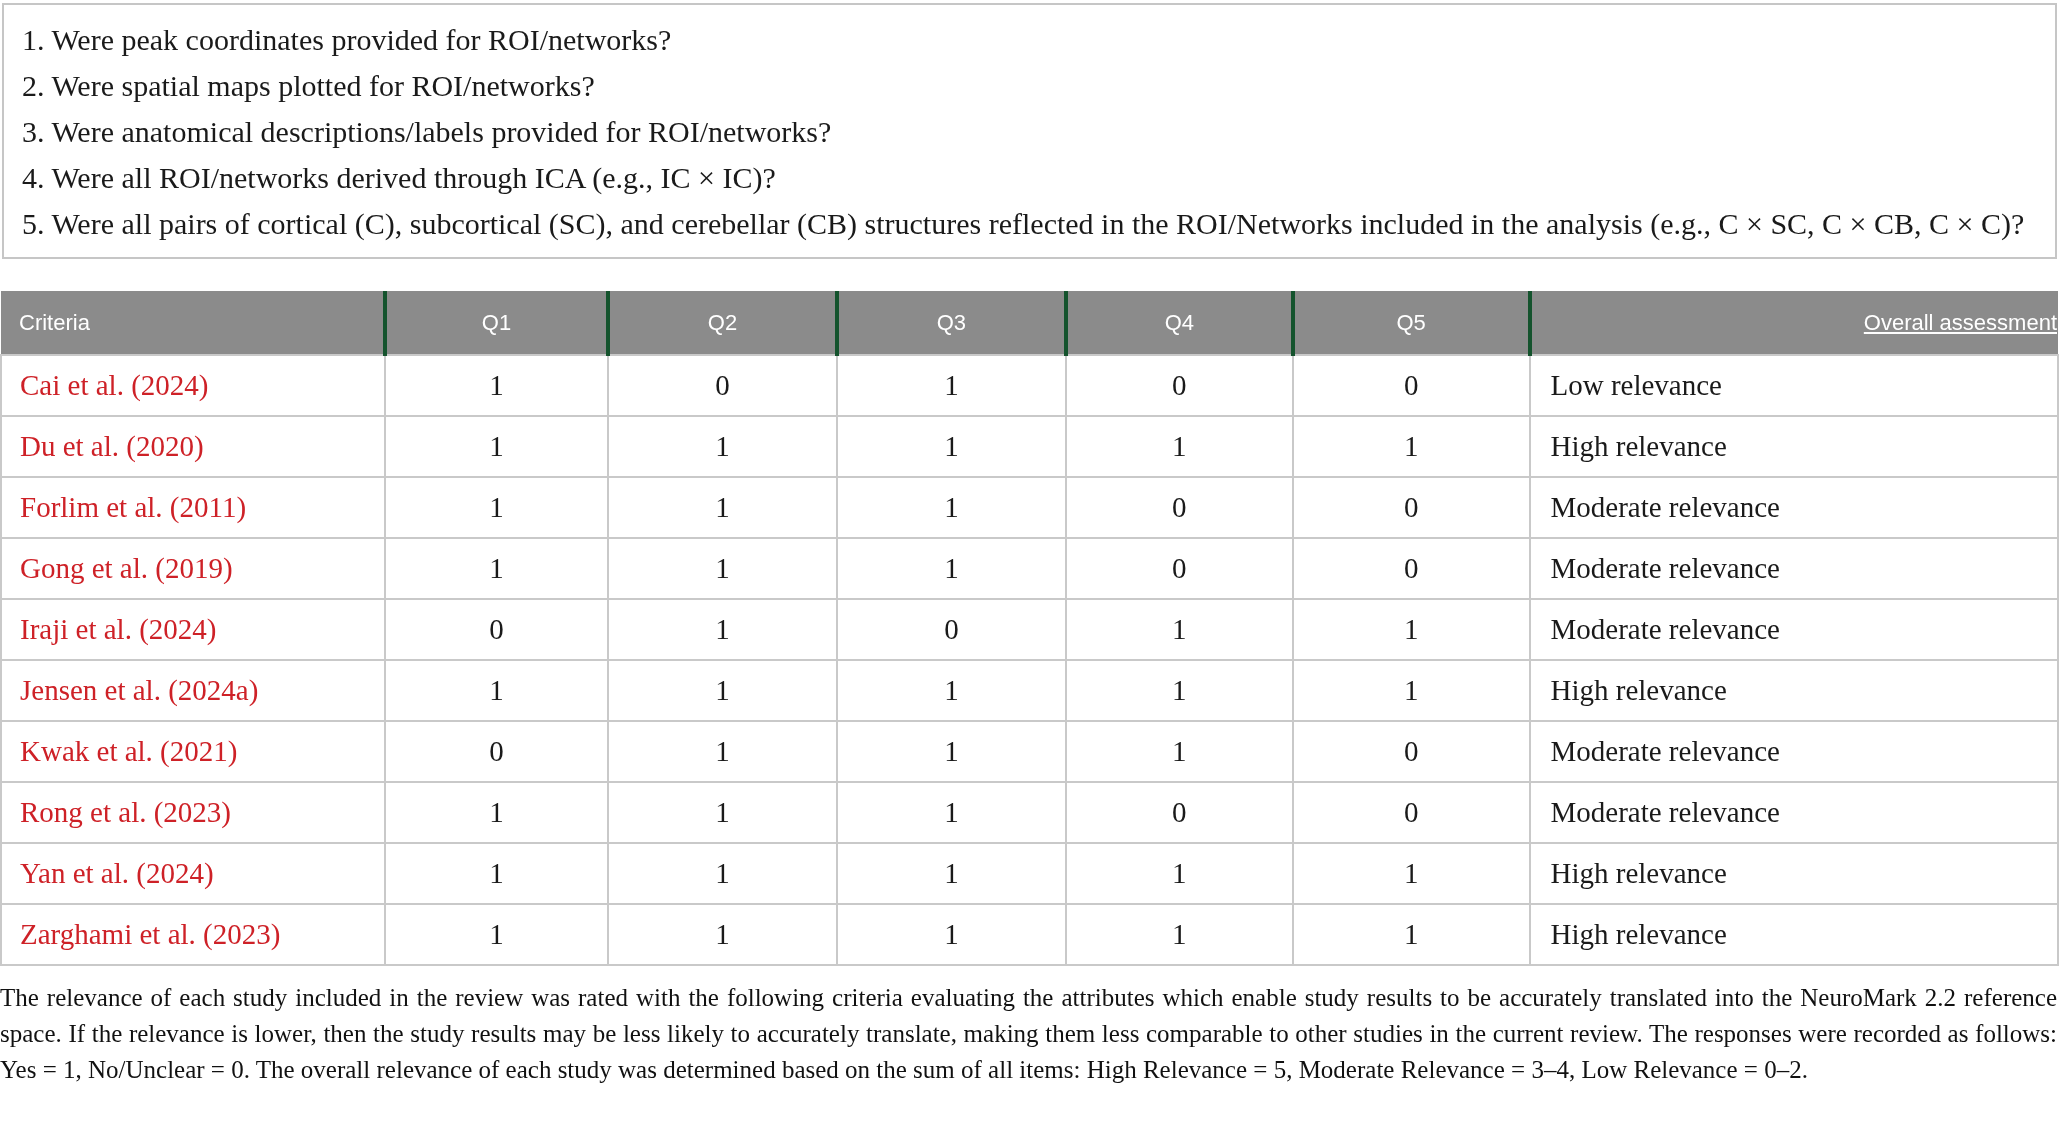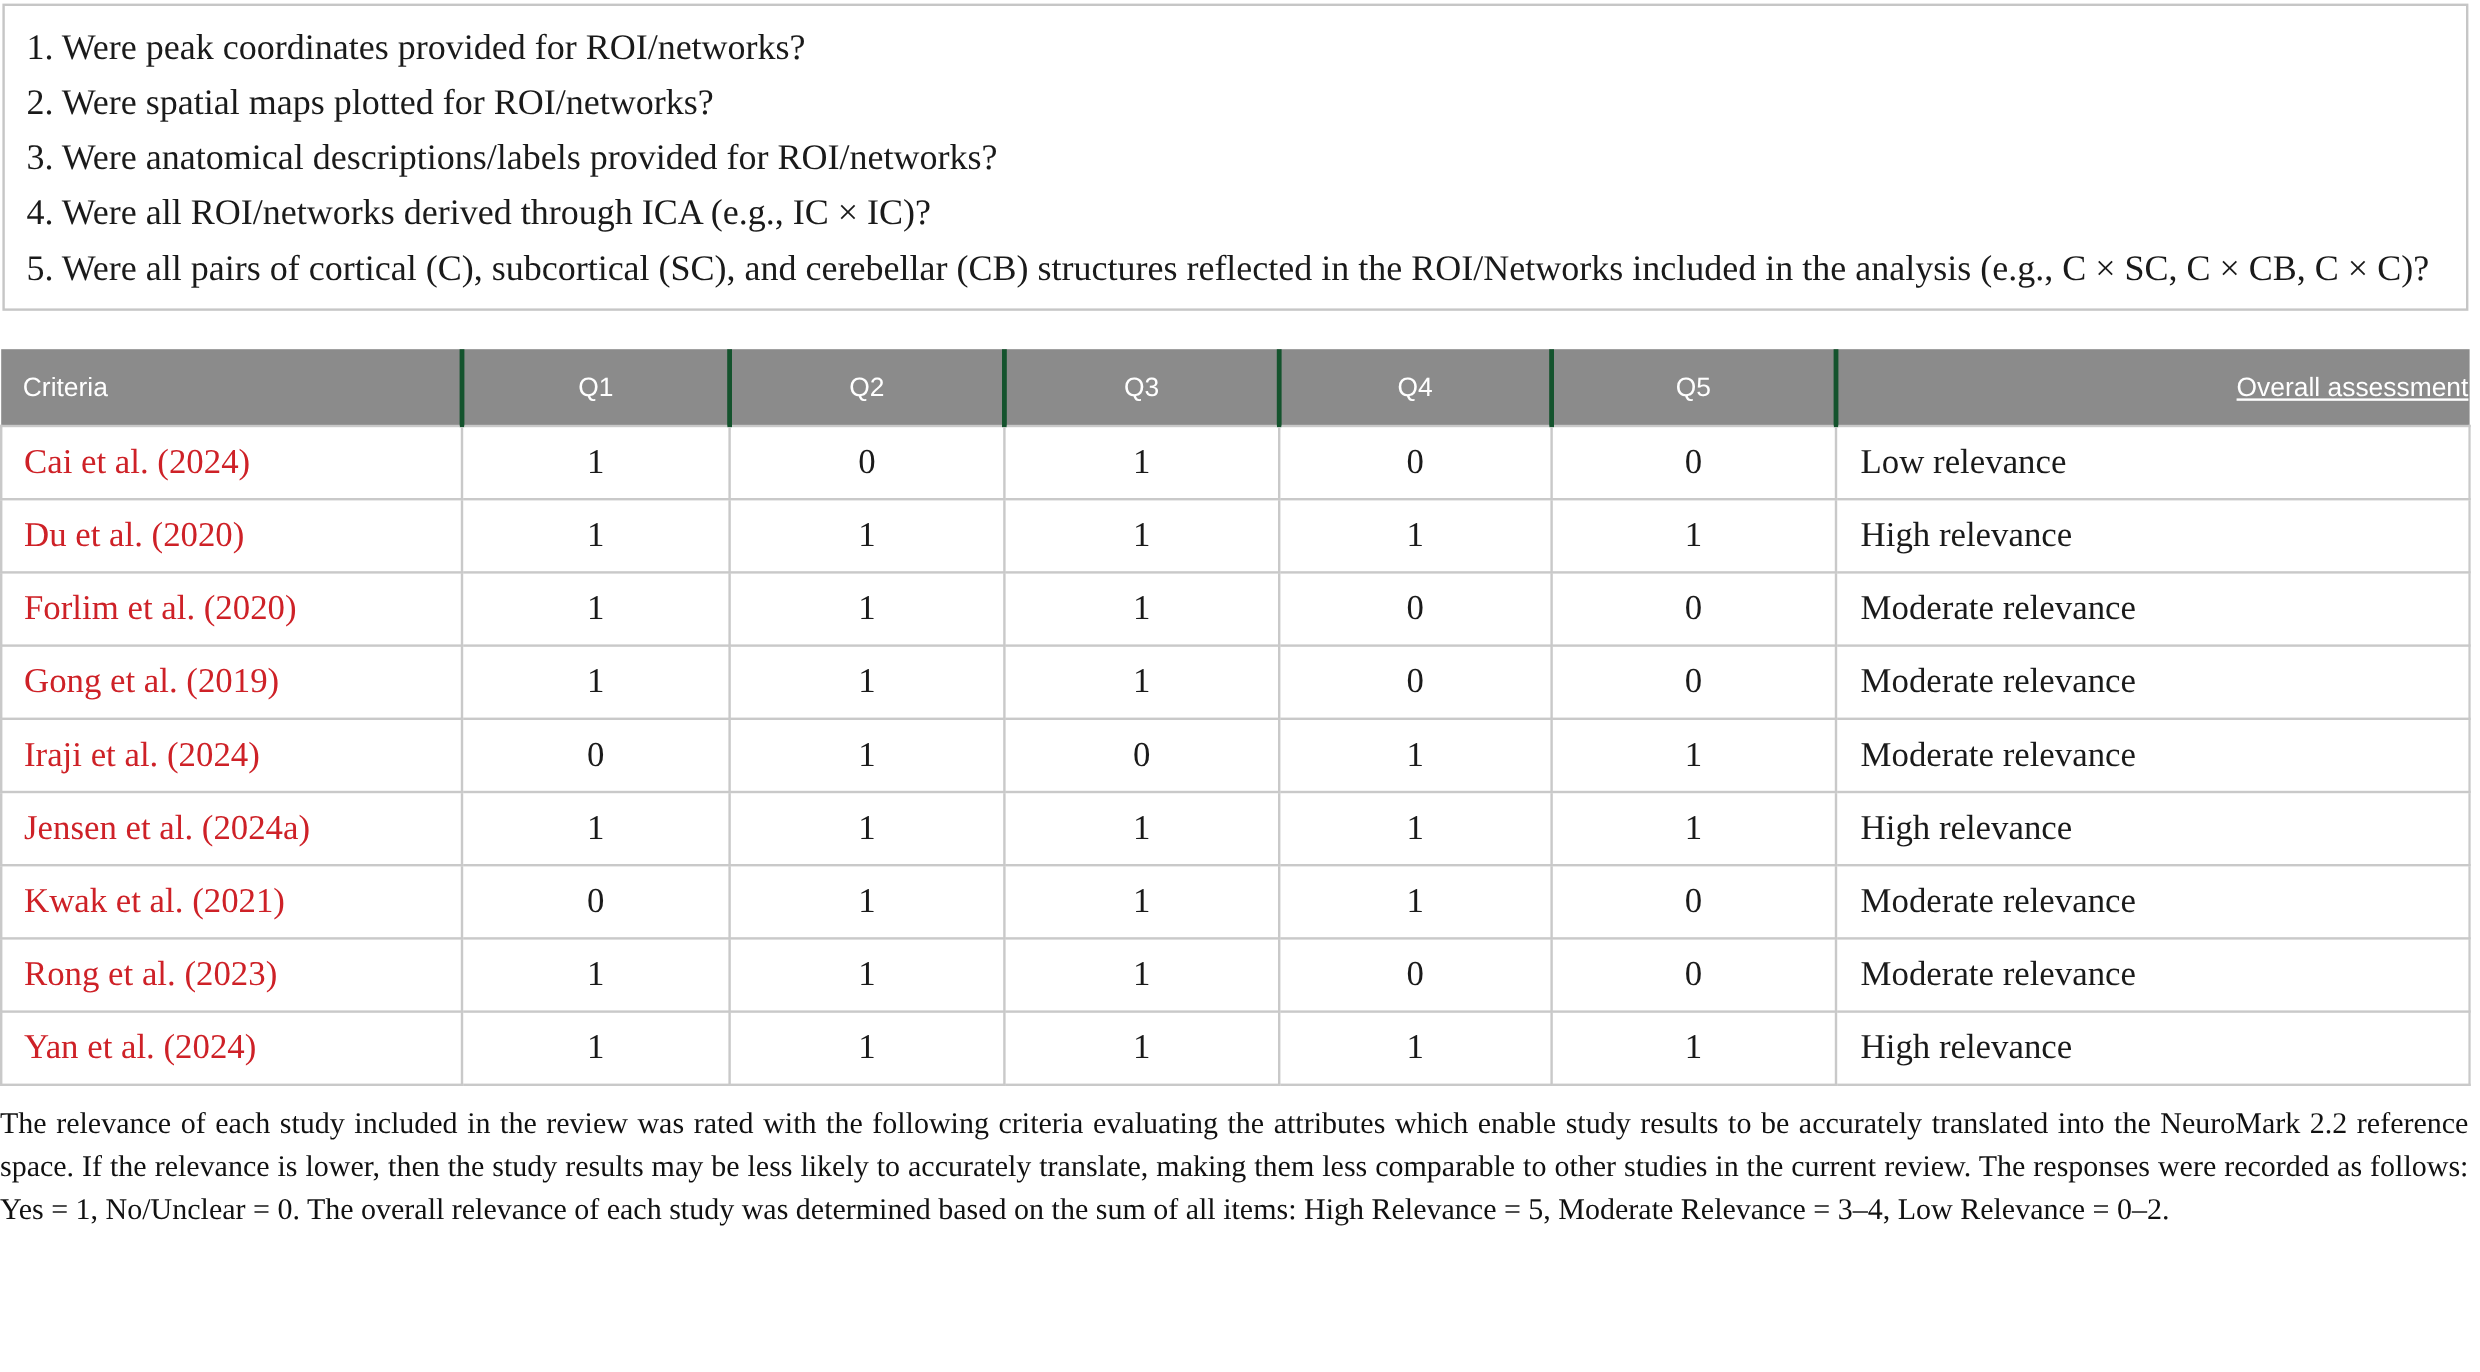--- a/index.html
+++ b/index.html
@@ -129,21 +129,21 @@
       <tr>
         <td class="cell-study">Du et al. (2020)</td>
         <td class="cell-score">1</td>
         <td class="cell-score">1</td>
         <td class="cell-score">1</td>
         <td class="cell-score">1</td>
         <td class="cell-score">1</td>
         <td class="cell-overall">High relevance</td>
       </tr>
       <tr>
-        <td class="cell-study">Forlim et al. (2020)</td>
+        <td class="cell-study">Forlim et al. (2011)</td>
         <td class="cell-score">1</td>
         <td class="cell-score">1</td>
         <td class="cell-score">1</td>
         <td class="cell-score">0</td>
         <td class="cell-score">0</td>
         <td class="cell-overall">Moderate relevance</td>
       </tr>
       <tr>
         <td class="cell-study">Gong et al. (2019)</td>
         <td class="cell-score">1</td>
@@ -184,20 +184,29 @@
         <td class="cell-study">Rong et al. (2023)</td>
         <td class="cell-score">1</td>
         <td class="cell-score">1</td>
         <td class="cell-score">1</td>
         <td class="cell-score">0</td>
         <td class="cell-score">0</td>
         <td class="cell-overall">Moderate relevance</td>
       </tr>
       <tr>
         <td class="cell-study">Yan et al. (2024)</td>
+        <td class="cell-score">1</td>
+        <td class="cell-score">1</td>
+        <td class="cell-score">1</td>
+        <td class="cell-score">1</td>
+        <td class="cell-score">1</td>
+        <td class="cell-overall">High relevance</td>
+      </tr>
+      <tr>
+        <td class="cell-study">Zarghami et al. (2023)</td>
         <td class="cell-score">1</td>
         <td class="cell-score">1</td>
         <td class="cell-score">1</td>
         <td class="cell-score">1</td>
         <td class="cell-score">1</td>
         <td class="cell-overall">High relevance</td>
       </tr>
     </tbody>
   </table>
 

